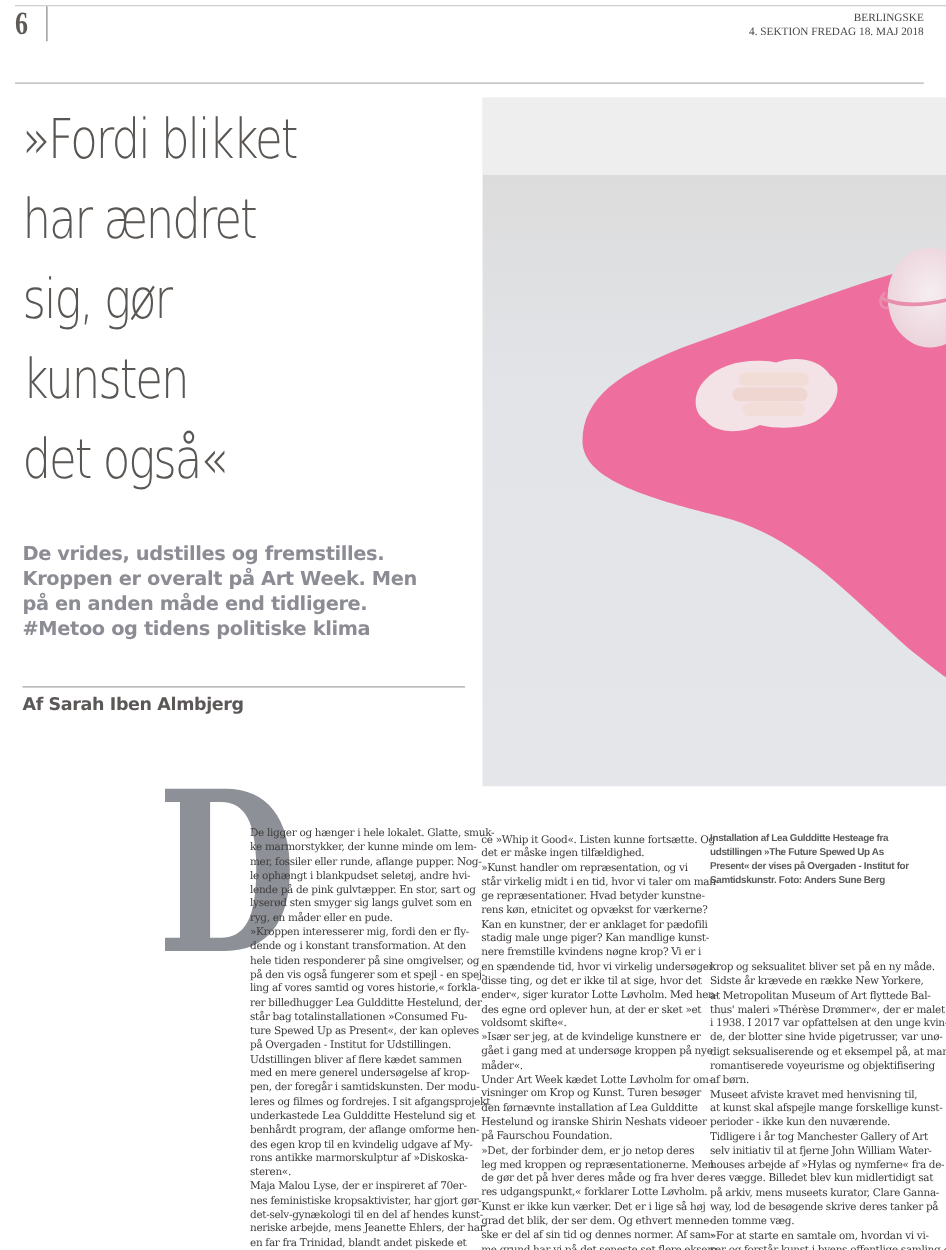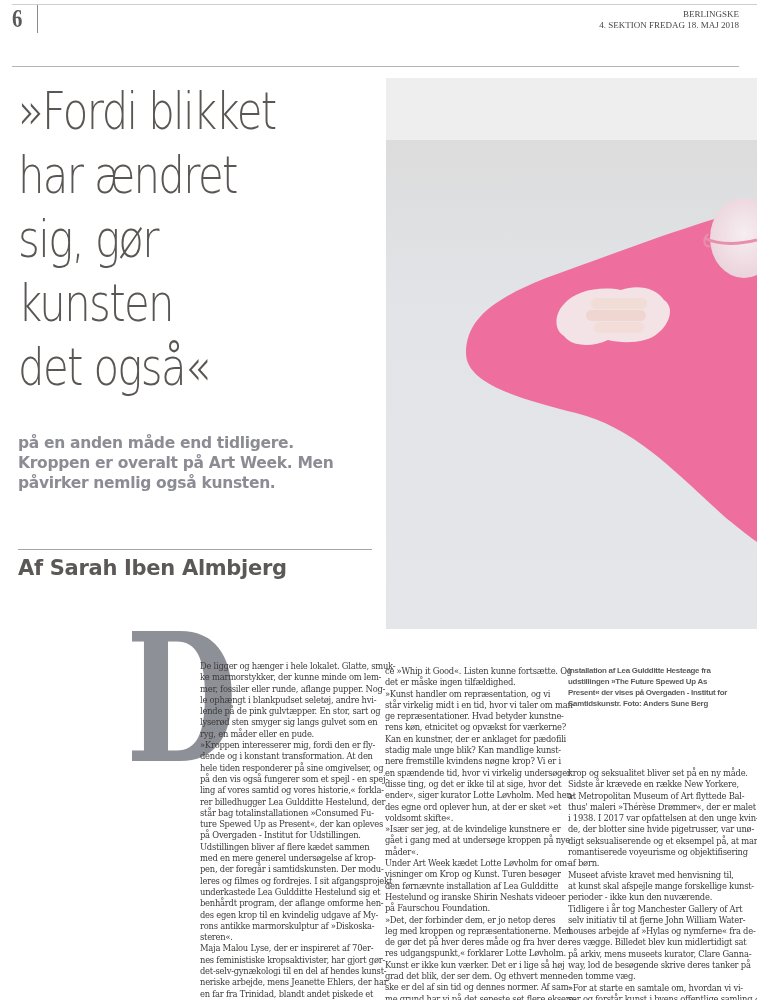--- a/index.html
+++ b/index.html
@@ -7,26 +7,26 @@
 
   
   .page-number { position: absolute; left: 12px; top: 4px; font-family: "Liberation Serif", serif; font-weight: bold; font-size: 26px; color: #5d5a58; letter-spacing: -1px; transform: scaleX(0.8); transform-origin: left top; }
   .header-rule-v { position: absolute; left: 37px; top: 5px; width: 1px; height: 28px; background: #8a8a8a; }
   .header-rule-top { position: absolute; left: 12px; right: 0; top: 4px; height: 1px; background: #cfcfcf; }
   .masthead { position: absolute; right: 18px; top: 9px; text-align: right; font-family: "Liberation Serif", serif; font-size: 9px; line-height: 11px; color: #4a4746; }
   .masthead div { white-space: nowrap; }
   .header-rule-bottom { position: absolute; left: 12px; right: 18px; top: 66px; height: 1px; background: #b4b4b4; }
 
   
-  .headline { position: absolute; left: 18px; top: 80px; width: 360px; font-family: "DejaVu Sans", sans-serif; font-weight: 200; font-size: 51px; line-height: 64px; color: #5a5653; letter-spacing: -2px; }
+  .headline { position: absolute; left: 18px; top: 80px; width: 360px; font-family: "DejaVu Sans", sans-serif; font-weight: 200; font-size: 44px; line-height: 64px; color: #5a5653; letter-spacing: -2px; }
   .headline span { display: block; white-space: nowrap; transform: scaleX(0.82); transform-origin: left; -webkit-text-stroke: 0; }
   .standfirst { position: absolute; left: 18px; top: 433px; width: 360px; font-family: "DejaVu Sans", sans-serif; font-weight: bold; font-size: 15.5px; line-height: 20px; color: #8c8c94; letter-spacing: -0.3px; }
   .standfirst span { display: block; white-space: nowrap; }
   .byline-rule { position: absolute; left: 18px; top: 549px; width: 354px; height: 1px; background: #a6a6a6; }
-  .byline { position: absolute; left: 18px; top: 556px; font-family: "DejaVu Sans", sans-serif; font-weight: bold; font-size: 21px; color: #5b5857; letter-spacing: -0.3px; }
+  .byline { position: absolute; left: 18px; top: 556px; font-family: "DejaVu Sans", sans-serif; font-weight: bold; font-size: 14px; color: #5b5857; letter-spacing: -0.3px; }
 
   
   .photo { position: absolute; left: 386px; top: 78px; width: 371px; height: 551px; overflow: hidden; background: #e9e8ea; }
   .photo svg { display: block; }
 
   
   .dropcap { position: absolute; left: 126px; top: 610px; font-family: "DejaVu Serif", serif; font-weight: bold; font-size: 178px; line-height: 178px; color: #8e9098; transform: scaleX(0.72); transform-origin: left top; }
 
   
   .col { position: absolute; font-family: "DejaVu Serif", serif; font-size: 8.4px; line-height: 11.3px; color: #3e3b3a; letter-spacing: -0.25px; }
@@ -51,23 +51,24 @@
 
 <h1 class="headline" style="margin:0">
   <span>»Fordi blikket</span>
   <span>har ændret</span>
   <span>sig, gør</span>
   <span>kunsten</span>
   <span>det også«</span>
 </h1>
 
 <div class="standfirst">
+  <span>De vrides, udstilles og fremstilles.</span>
+  <span>Kroppen er overalt på Art Week. Men</span>
   <span>på en anden måde end tidligere.</span>
-  <span>Kroppen er overalt på Art Week. Men</span>
-  <span>påvirker nemlig også kunsten.</span>
+  <span>#Metoo og tidens politiske klima</span>
 </div>
 <div class="byline-rule"></div>
 <div class="byline">Af Sarah Iben Almbjerg</div>
 
 <div class="photo">
   <svg width="371" height="551" viewBox="0 0 371 551">
     <defs>
       <linearGradient id="floorG" x1="0" y1="0" x2="0" y2="1">
         <stop offset="0" stop-color="#dcdcdc"></stop>
         <stop offset="0.35" stop-color="#e2e4e8"></stop>
@@ -130,21 +131,21 @@
 </div>
 
 <div class="col col2">
   <p>ce »Whip it Good«. Listen kunne fortsætte. Og</p>
   <p>det er måske ingen tilfældighed.</p>
   <p>   »Kunst handler om repræsentation, og vi</p>
   <p>står virkelig midt i en tid, hvor vi taler om man-</p>
   <p>ge repræsentationer. Hvad betyder kunstne-</p>
   <p>rens køn, etnicitet og opvækst for værkerne?</p>
   <p>Kan en kunstner, der er anklaget for pædofili</p>
-  <p>stadig male unge blik? Kan mandlige kunst-</p>
+  <p>stadig male unge piger? Kan mandlige kunst-</p>
   <p>nere fremstille kvindens nøgne krop? Vi er i</p>
   <p>en spændende tid, hvor vi virkelig undersøger</p>
   <p>disse ting, og det er ikke til at sige, hvor det</p>
   <p>ender«, siger kurator Lotte Løvholm. Med hen-</p>
   <p>des egne ord oplever hun, at der er sket »et</p>
   <p>voldsomt skifte«.</p>
   <p>   »Især ser jeg, at de kvindelige kunstnere er</p>
   <p>gået i gang med at undersøge kroppen på nye</p>
   <p>måder«.</p>
   <p>   Under Art Week kædet Lotte Løvholm for om-</p>

